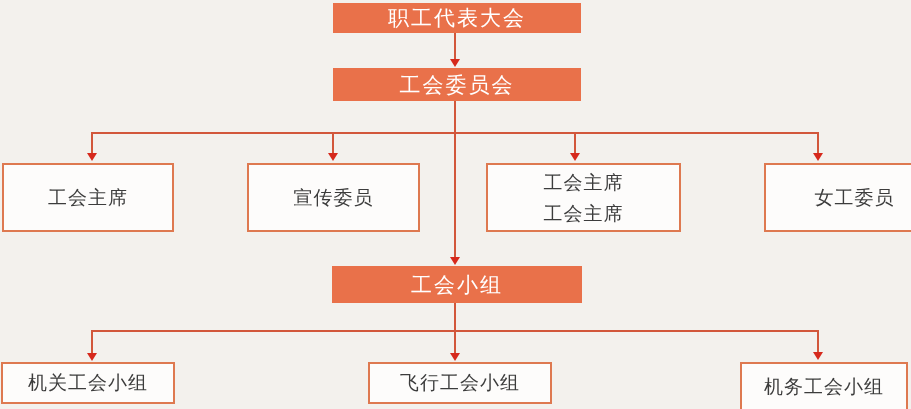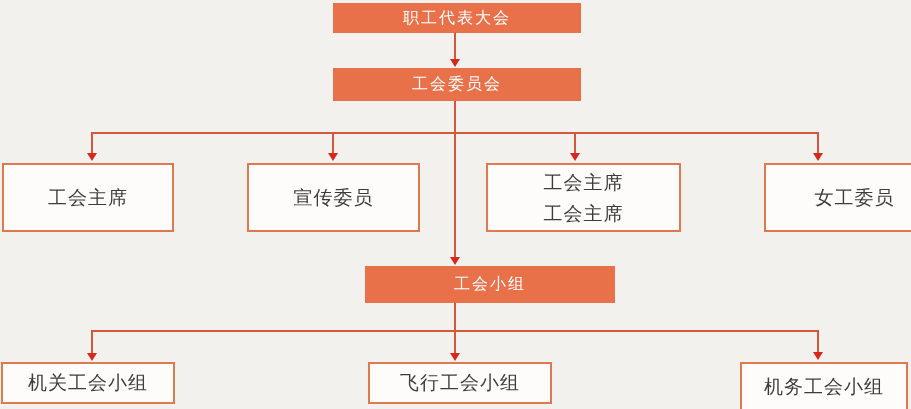--- a/index.html
+++ b/index.html
@@ -26,21 +26,21 @@
   .node{
     position:absolute;
     display:flex;flex-direction:column;
     align-items:center;justify-content:center;
     box-sizing:border-box;
     text-align:center;
   }
   .node.filled{
     background:var(--node-fill);
     color:var(--text-light);
-    font-size:16px;
+    font-size:21px;
     letter-spacing:2px;
   }
   .node.outlined{
     background:var(--node-white-fill);
     border:2px solid var(--node-border);
     color:var(--text-dark);
     font-size:19px;
     letter-spacing:1px;
   }
   .node.outlined .line{line-height:31px;}
@@ -91,21 +91,21 @@
 
   <div class="node outlined" style="left:486px;top:163px;width:195px;height:69px;">
     <span class="line">工会主席</span>
     <span class="line">工会主席</span>
   </div>
 
   <div class="node outlined" style="left:728px;top:163px;width:181px;height:69px;margin-left:36px;">
     <span class="line">女工委员</span>
   </div>
 
-  <div class="node filled" style="left:332px;top:266px;width:250px;height:37px;margin-left:33px;">工会小组</div>
+  <div class="node filled" style="left:332px;top:266px;width:250px;height:37px;">工会小组</div>
 
   <div class="edge" style="left:454px;top:303px;width:2px;height:50px;"></div>
   <div class="arrowhead" style="left:450px;top:353px;"></div>
 
   <div class="edge" style="left:92px;top:330px;width:727px;height:2px;"></div>
 
   <div class="edge" style="left:91px;top:330px;width:2px;height:23px;"></div>
   <div class="arrowhead" style="left:87px;top:353px;"></div>
 
   <div class="edge" style="left:817px;top:330px;width:2px;height:22px;"></div>

